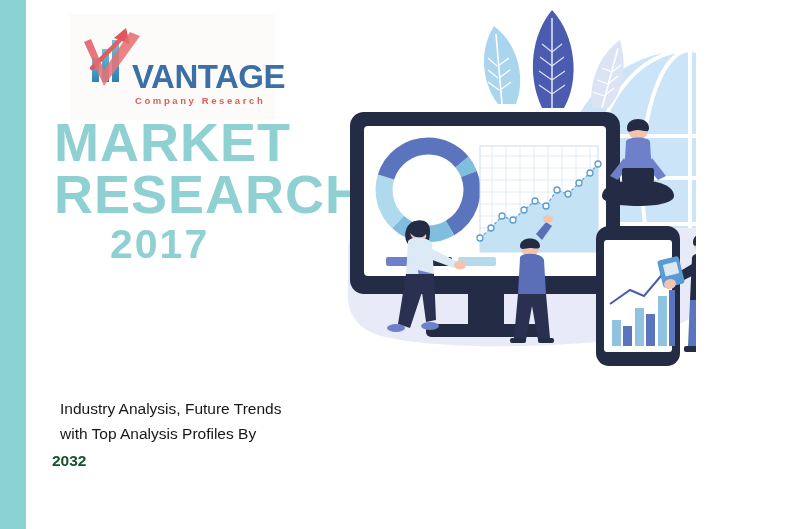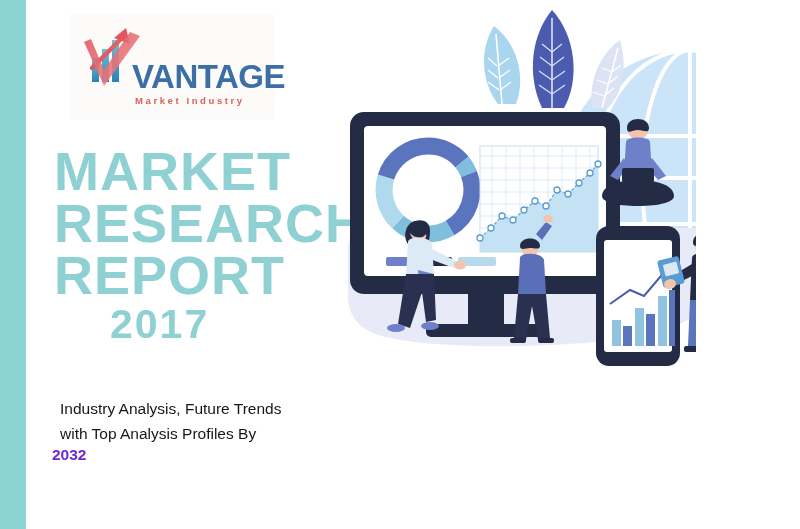--- a/index.html
+++ b/index.html
@@ -55,21 +55,21 @@
     font-weight: bold;
     color: #D9605C;
     letter-spacing: 2.6px;
     line-height: 1;
     font-family: "Liberation Sans", sans-serif;
   }
 
   
   .headline {
     position: absolute;
-    left: 54px; top: 146px;
+    left: 54px; top: 117px;
     width: 290px;
     color: #8FD0D3;
     font-weight: bold;
     font-size: 54px;
     line-height: 0.96;
     letter-spacing: 1px;
     font-family: "Liberation Sans", sans-serif;
   }
   .headline .ln { display: block; white-space: nowrap; }
   .headline .ln-year {
@@ -88,24 +88,24 @@
   }
   .subtitle {
     font-size: 15.5px;
     color: #17171A;
     line-height: 1.62;
     font-family: "Liberation Sans", sans-serif;
     margin-left: 8px;
   }
   .subtitle-year {
     position: relative;
-    margin-top: 0;
+    margin-top: 6px;
     font-size: 15.5px;
     font-weight: bold;
-    color: #6d28d9;
+    color: #14532d;
     font-family: "Liberation Sans", sans-serif;
   }
   .subtitle-year::before {
     content: "";
     position: absolute;
     left: -4px; top: -3px;
     width: 146px; height: 26px;
     background: #FBFAF7;
     z-index: -1;
   }
@@ -161,27 +161,26 @@
         <rect x="28" y="31" width="7" height="33" fill="url(#gBarB)"></rect>
         <rect x="38" y="22" width="7" height="42" fill="url(#gBarA)"></rect>
 
         <path d="M18 50 L50 18" stroke="url(#gArrow)" stroke-width="4.5" fill="none" stroke-linecap="round"></path>
         <path d="M52 10 L56 26 L40 20 Z" fill="#E0555F"></path>
 
         <path d="M10 24 L30 68 L66 18 L56 14 L30 52 L17 21 Z" fill="url(#gCheck)" opacity="0.88"></path>
       </svg>
     </div>
     <div class="logo-word">VANTAGE</div>
-    <div class="logo-sub">Market Industry</div>
+    <div class="logo-sub">Company Research</div>
   </div>
 
   <div class="headline">
     <span class="ln">MARKET</span>
     <span class="ln">RESEARCH</span>
-    <span class="ln">REPORT</span>
     <span class="ln-year">2017</span>
   </div>
 
   <div class="subtitle-wrap">
     <div class="subtitle">Industry Analysis, Future Trends</div>
     <div class="subtitle">with Top Analysis Profiles By</div>
     <div class="subtitle-year">2032</div>
   </div>
 
 

